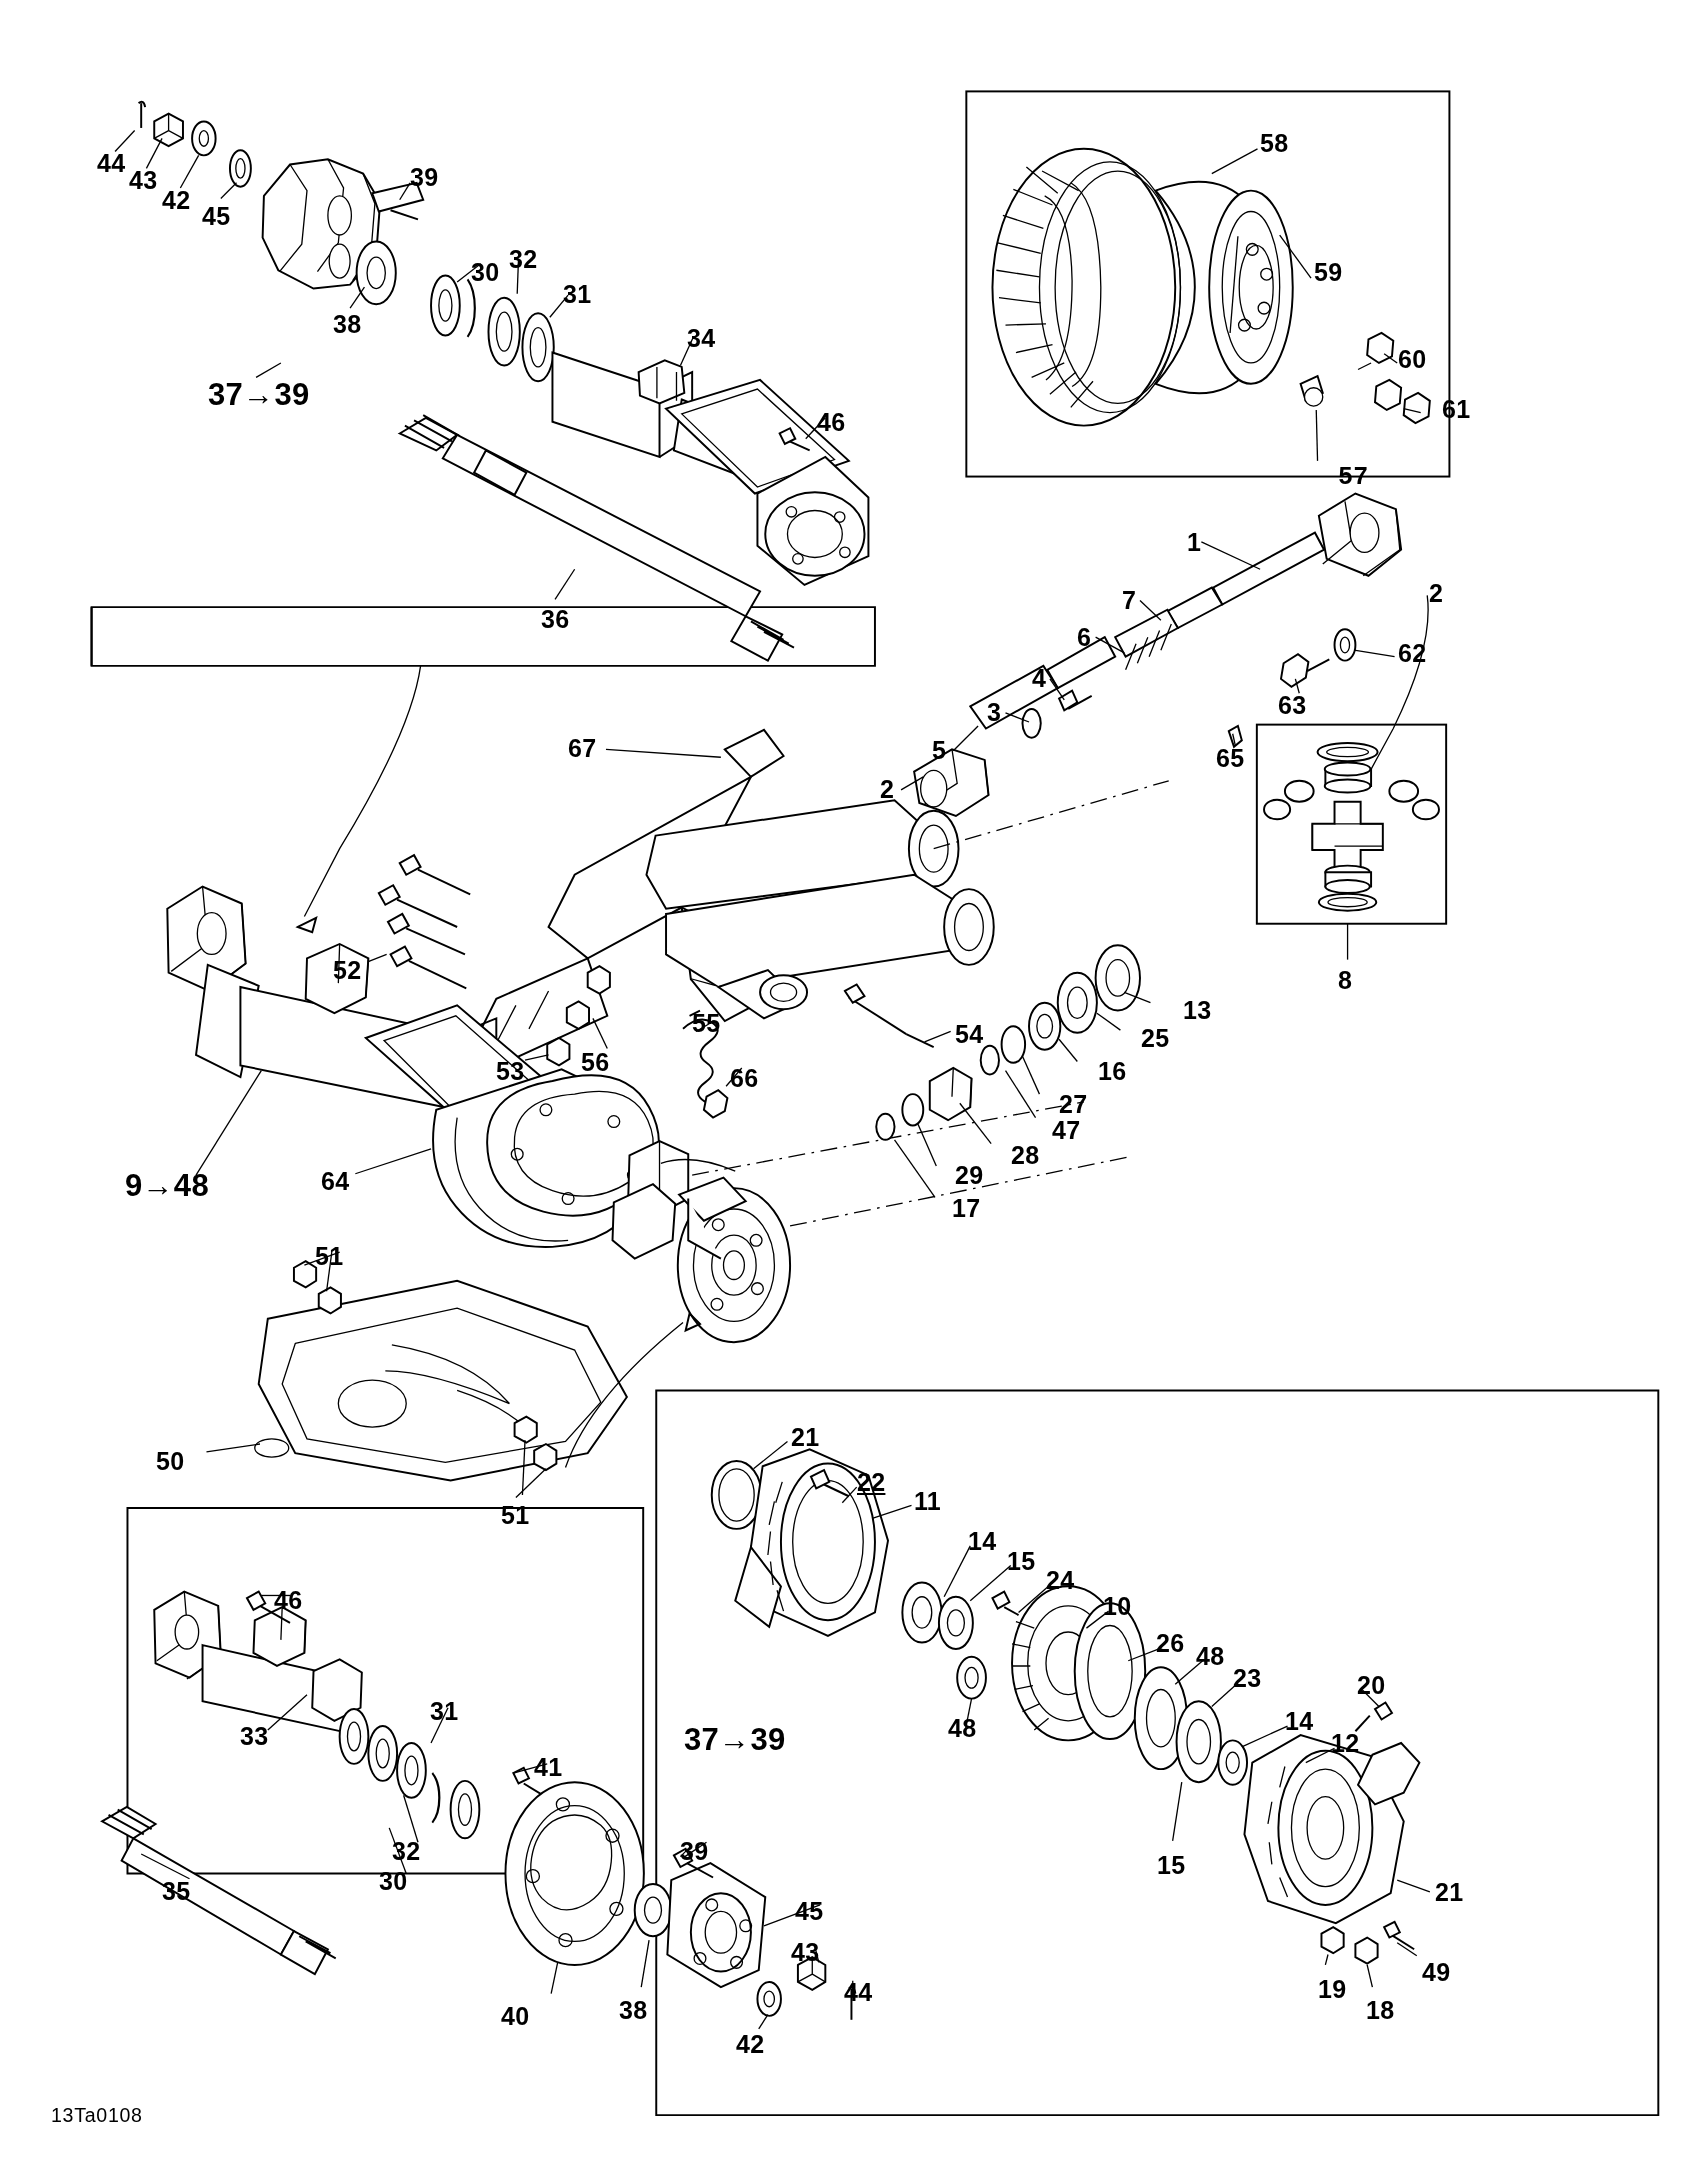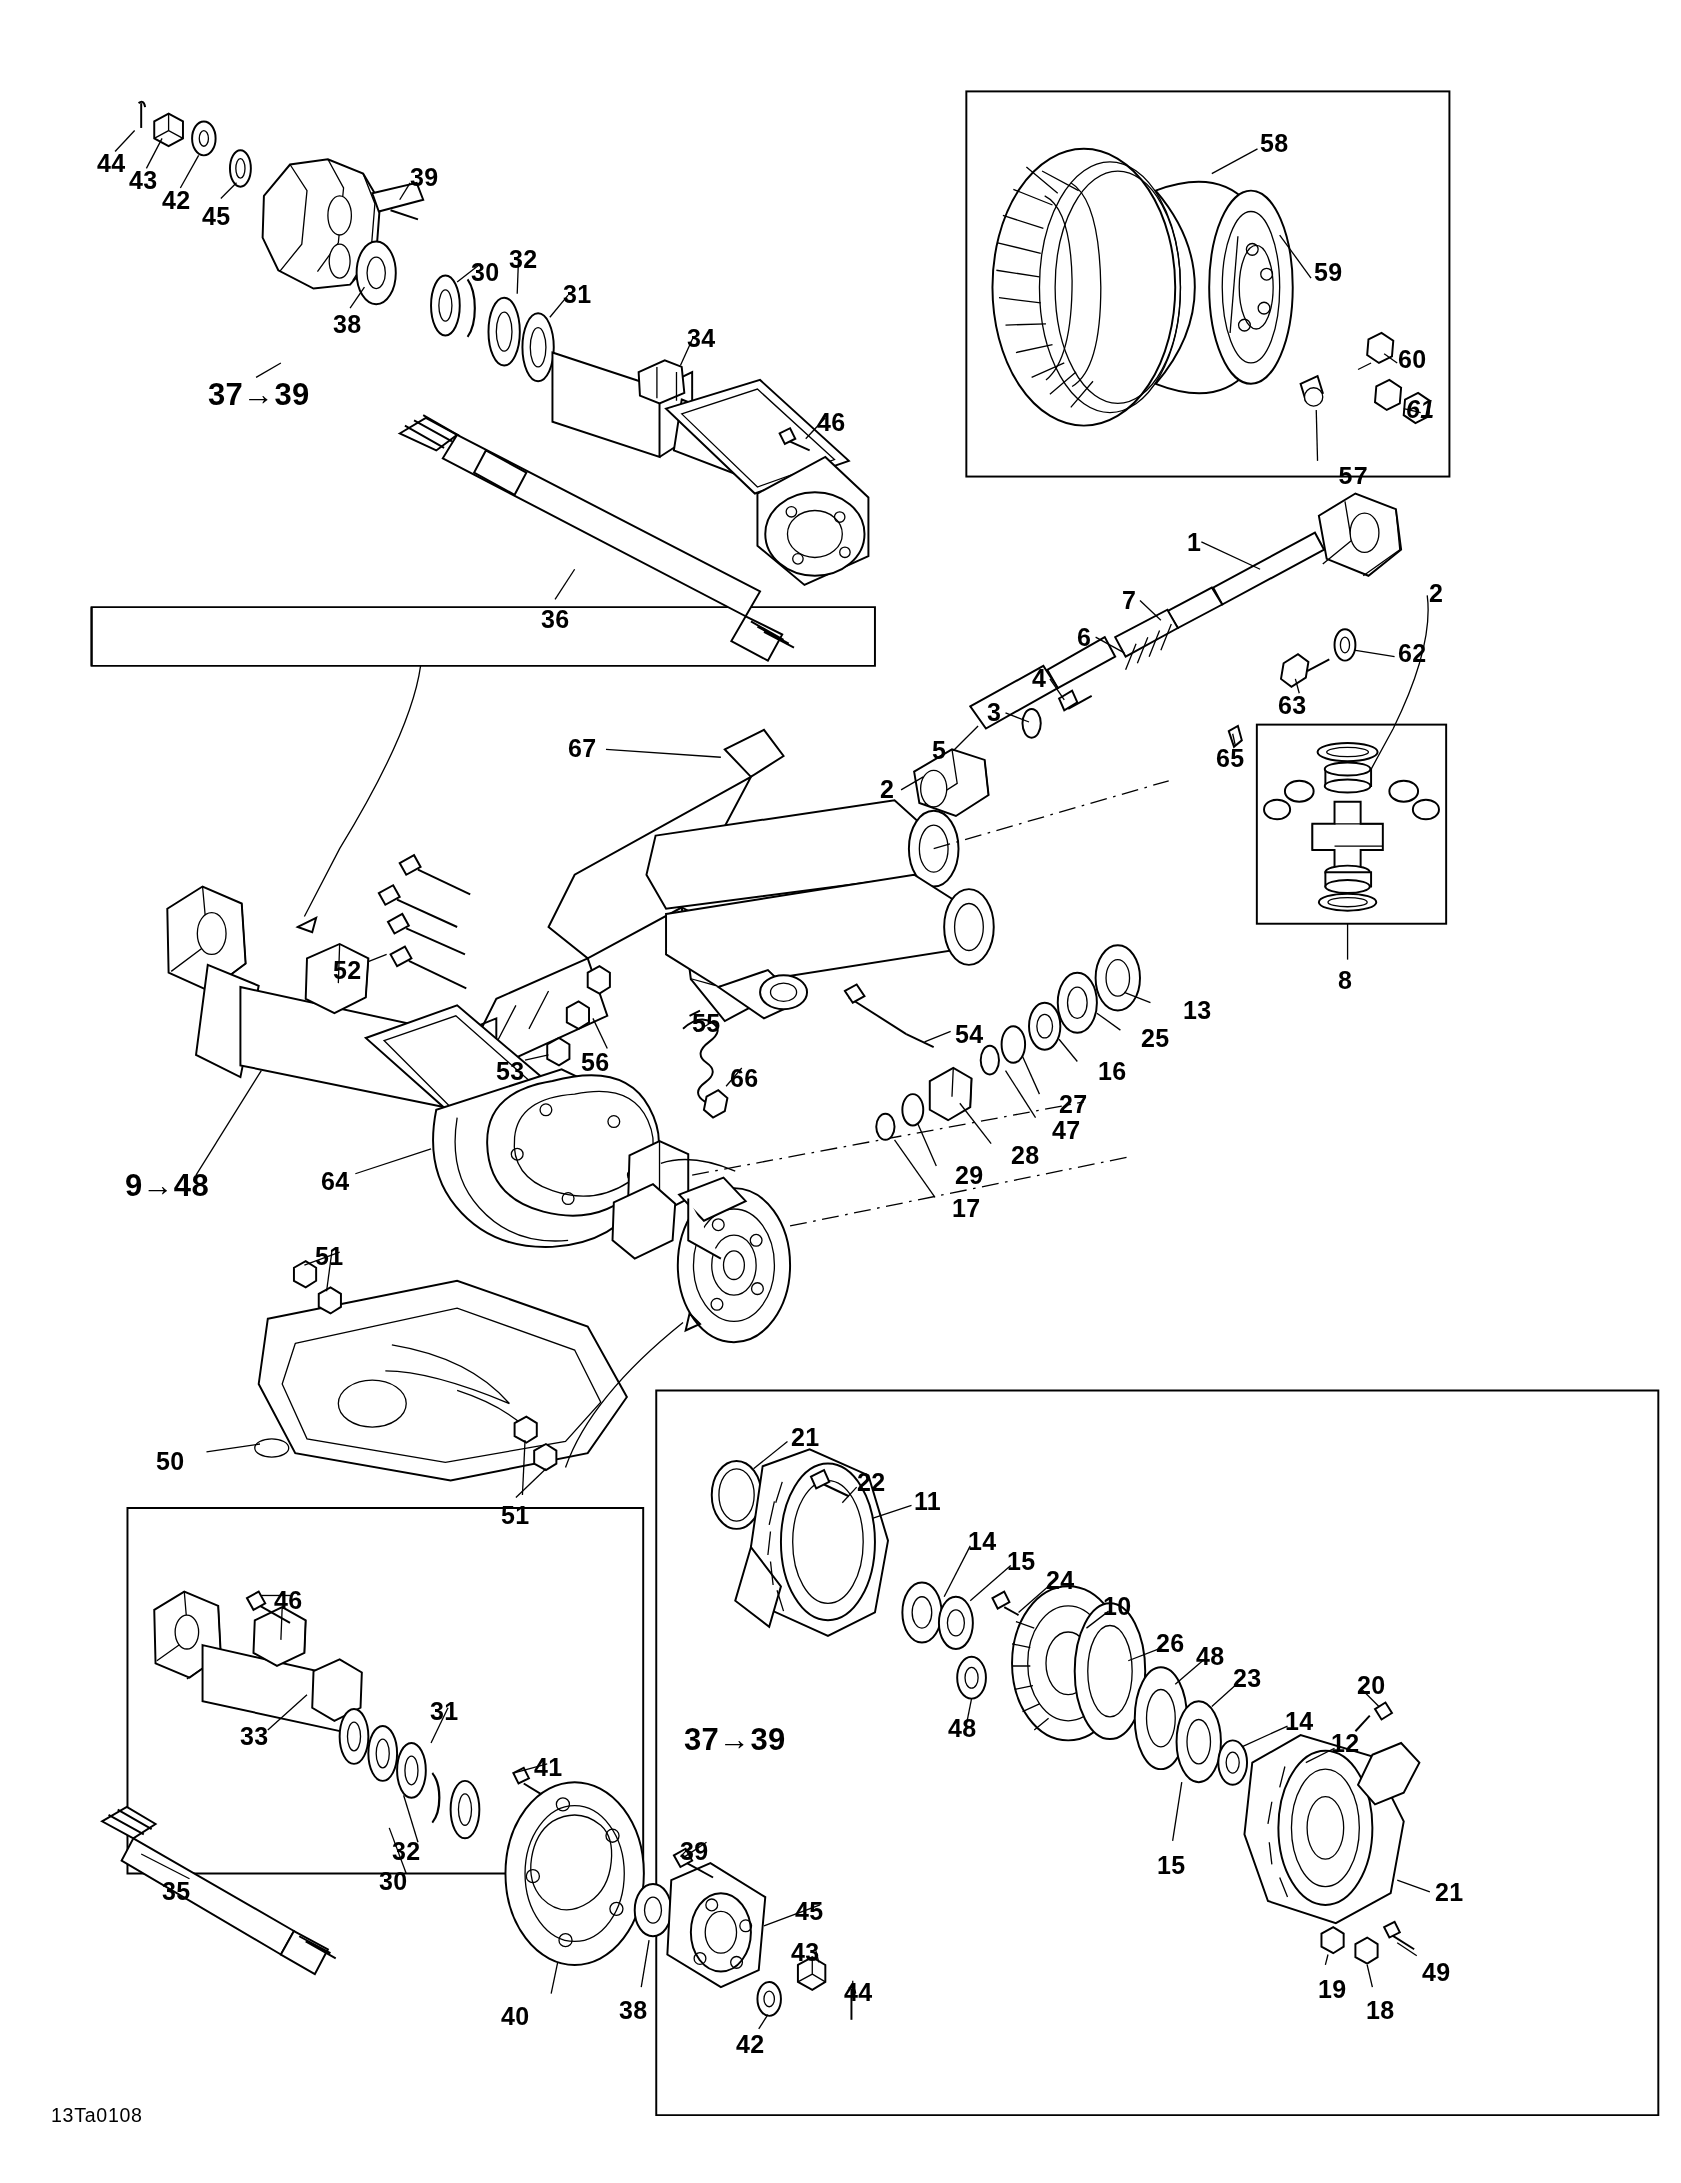--- a/index.html
+++ b/index.html
@@ -548,21 +548,21 @@
   <span class="callout" style="left:509px; top:247px;">32</span>
   <span class="callout" style="left:563px; top:282px;">31</span>
   <span class="callout" style="left:687px; top:326px;">34</span>
   <span class="callout" style="left:817px; top:410px;">46</span>
   <span class="callout big" style="left:208px; top:379px;">37→39</span>
   <span class="callout" style="left:541px; top:607px;">36</span>
 
   <span class="callout" style="left:1260px; top:131px;">58</span>
   <span class="callout" style="left:1314px; top:260px;">59</span>
   <span class="callout" style="left:1398px; top:347px;">60</span>
-  <span class="callout" style="left:1406px; top:397px;font-style:italic;">61</span>
+  <span class="callout" style="left:1442px; top:397px;">61</span>
   <span class="callout" style="left:1338px; top:465px;font-family:Liberation Mono, monospace;">57</span>
 
   <span class="callout" style="left:1187px; top:530px;">1</span>
   <span class="callout" style="left:1429px; top:581px;">2</span>
   <span class="callout" style="left:1122px; top:588px;">7</span>
   <span class="callout" style="left:1077px; top:625px;">6</span>
   <span class="callout" style="left:1032px; top:666px;">4</span>
   <span class="callout" style="left:987px; top:700px;">3</span>
   <span class="callout" style="left:932px; top:738px;">5</span>
   <span class="callout" style="left:880px; top:777px;">2</span>
@@ -603,21 +603,21 @@
   <span class="callout big" style="left:684px; top:1724px;">37→39</span>
   <span class="callout" style="left:680px; top:1839px;">39</span>
   <span class="callout" style="left:795px; top:1899px;">45</span>
   <span class="callout" style="left:791px; top:1940px;">43</span>
   <span class="callout" style="left:844px; top:1980px;">44</span>
   <span class="callout" style="left:736px; top:2032px;">42</span>
   <span class="callout" style="left:619px; top:1998px;">38</span>
   <span class="callout" style="left:501px; top:2004px;">40</span>
 
   <span class="callout" style="left:791px; top:1425px;">21</span>
-  <span class="callout" style="left:857px; top:1470px;">22</span>
+  <span class="callout" style="left:857px; top:1470px;text-decoration:underline;">22</span>
   <span class="callout" style="left:914px; top:1489px;">11</span>
   <span class="callout" style="left:968px; top:1529px;">14</span>
   <span class="callout" style="left:1007px; top:1549px;">15</span>
   <span class="callout" style="left:1046px; top:1568px;">24</span>
   <span class="callout" style="left:1103px; top:1594px;">10</span>
   <span class="callout" style="left:1156px; top:1631px;">26</span>
   <span class="callout" style="left:1196px; top:1644px;">48</span>
   <span class="callout" style="left:1233px; top:1666px;">23</span>
   <span class="callout" style="left:948px; top:1716px;">48</span>
   <span class="callout" style="left:1285px; top:1709px;">14</span>

